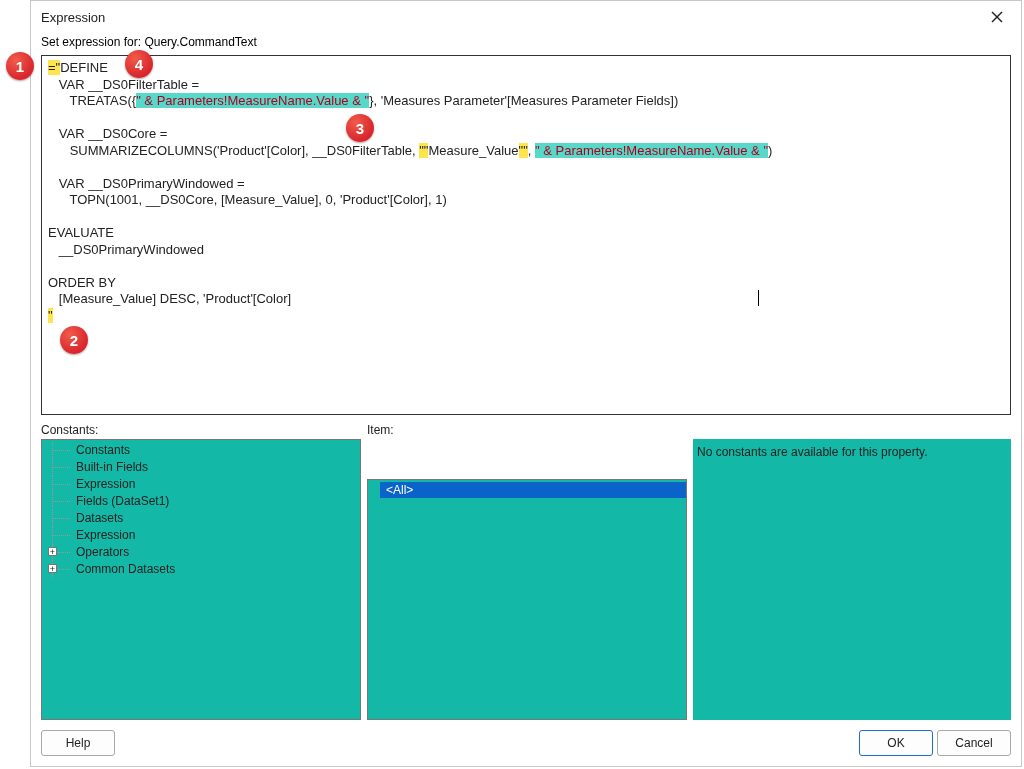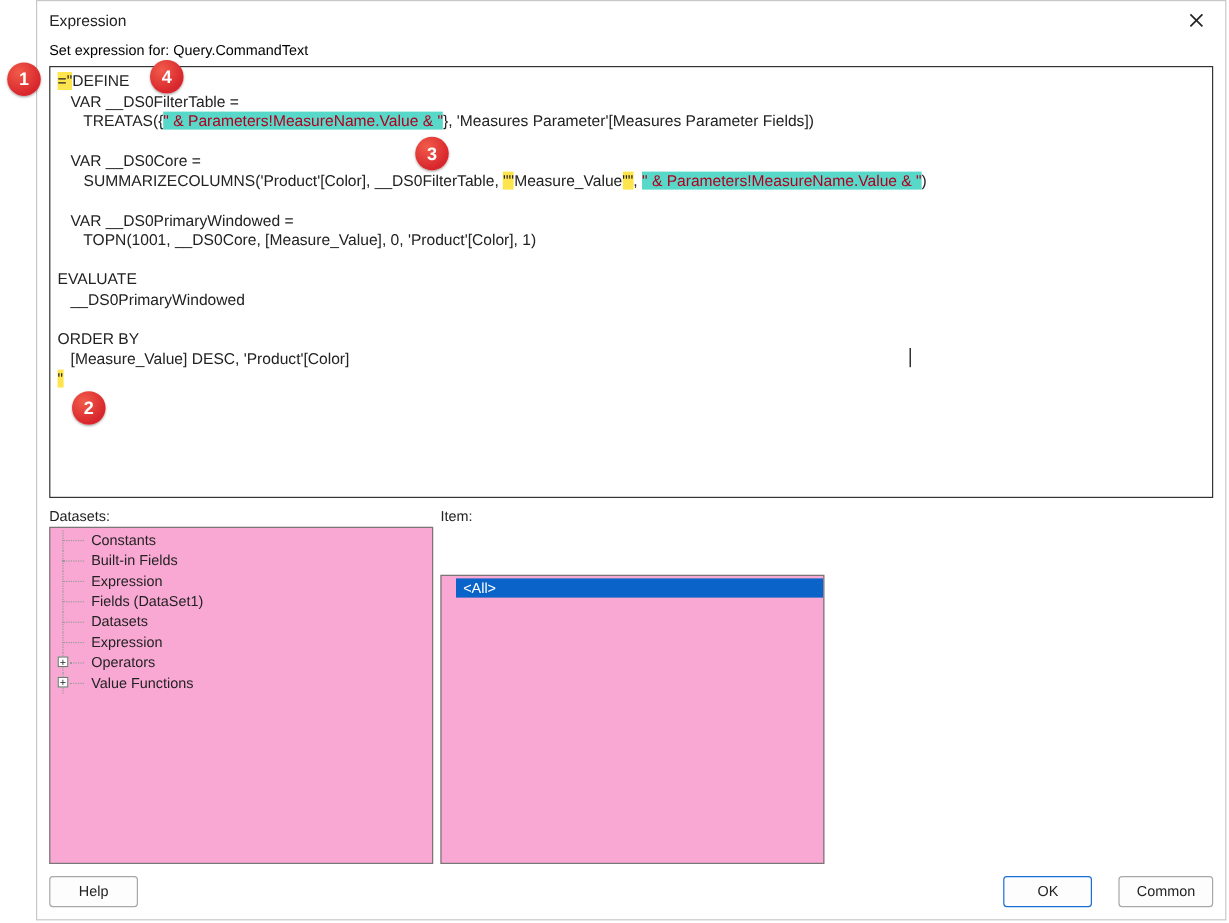--- a/index.html
+++ b/index.html
@@ -74,21 +74,21 @@
     padding: 8px 10px 0 10px;
     height: 305px;
   }
   .mid-col { display:flex; flex-direction:column; flex:1; min-width:0; }
   .mid-col.cat { flex: 0 0 320px; }
   .mid-col.item { flex: 0 0 320px; gap: 40px; }
   .mid-col .lbl { margin-bottom: 2px; color:#222; }
   .treebox, .listbox, .descbox {
     border: 1px solid #777;
     flex: 1;
-    background: #f9a8d4;
+    background: #14b8a6;
     overflow: auto;
     padding: 2px 0;
     font-size: 12px;
   }
   .descbox { border: none; padding: 6px 4px; color:#222; }
 
   .tree ul { list-style:none; margin:0; padding:0; }
   .tree li { position:relative; padding: 1px 0 1px 34px; line-height:15px; cursor: default; }
   .tree li::before {
     content:""; position:absolute; left:10px; top:0; bottom:0; border-left:1px dotted #999;
@@ -125,21 +125,21 @@
     background: #fdfdfd;
     border-radius: 3px;
     padding: 0 14px;
     font-size: 12px;
     display: inline-flex;
     align-items: center;
     justify-content: center;
     cursor: default;
   }
   .btn.primary { border-color: #1a6fd6; }
-  .footer-right { display:flex; gap:22px; }
+  .footer-right { display:flex; gap:4px; }
 
   
   .badge {
     position: absolute;
     width: 28px; height: 28px;
     border-radius: 50%;
     background: radial-gradient(circle at 35% 30%, #f15b4a, #d8262c 70%);
     color: #fff;
     font-weight: 600;
     font-size: 15px;
@@ -164,47 +164,51 @@
   </div>
 
   <div class="subheader">Set expression for: Query.CommandText</div>
 
   <div class="editor-wrap">
     <div class="editor" id="editor"><div><span class="hl-yellow">="</span><span>DEFINE</span></div><div><span>   VAR __DS0FilterTable = </span></div><div><span>      TREATAS({</span><span class="hl-teal fg-red">" &amp; Parameters!MeasureName.Value &amp; "</span><span>}, 'Measures Parameter'[Measures Parameter Fields])</span></div><div><span> </span></div><div><span>   VAR __DS0Core = </span></div><div><span>      SUMMARIZECOLUMNS('Product'[Color], __DS0FilterTable, </span><span class="hl-yellow">""</span><span>Measure_Value</span><span class="hl-yellow">""</span><span>, </span><span class="hl-teal fg-red">" &amp; Parameters!MeasureName.Value &amp; "</span><span>)</span></div><div><span> </span></div><div><span>   VAR __DS0PrimaryWindowed = </span></div><div><span>      TOPN(1001, __DS0Core, [Measure_Value], 0, 'Product'[Color], 1)</span></div><div><span> </span></div><div><span>EVALUATE</span></div><div><span>   __DS0PrimaryWindowed</span></div><div><span> </span></div><div><span>ORDER BY</span></div><div><span>   [Measure_Value] DESC, 'Product'[Color]</span></div><div><span class="hl-yellow">"</span></div><div class="caret-mark" style="left: 716px; top: 234px;"></div></div>
   </div>
 
   <div class="mid-row">
     <div class="mid-col cat">
-      <div class="lbl">Datasets:</div>
+      <div class="lbl">Constants:</div>
       <div class="treebox tree">
         <ul id="cat-list">
             <li><span>Constants</span></li>
             <li><span>Built-in Fields</span></li>
             <li><span>Expression</span></li>
             <li><span>Fields (DataSet1)</span></li>
             <li><span>Datasets</span></li>
             <li><span>Expression</span></li>
             <li class="has-children"><span class="expander">+</span><span>Operators</span></li>
-            <li class="has-children"><span class="expander">+</span><span>Value Functions</span></li>
+            <li class="has-children"><span class="expander">+</span><span>Common Datasets</span></li>
           </ul>
       </div>
     </div>
     <div class="mid-col item">
       <div class="lbl">Item:</div>
       <div class="listbox" id="item-list">
           <div class="item-row selected">&lt;All&gt;</div>
         </div>
     </div>
+    <div class="mid-col">
+      <div class="lbl">&nbsp;</div>
+      <div class="descbox">No constants are available for this property.</div>
+    </div>
   </div>
 
   <div class="footer">
     <div class="btn">Help</div>
     <div class="footer-right">
       <div class="btn primary">OK</div>
-      <div class="btn">Common</div>
+      <div class="btn">Cancel</div>
     </div>
   </div>
 
 </div>
 
 <div id="badges">
     <div class="badge" style="left: 6px; top: 52px;">1</div>
     <div class="badge" style="left: 60px; top: 326px;">2</div>
     <div class="badge" style="left: 346px; top: 114px;">3</div>
     <div class="badge" style="left: 125px; top: 50px;">4</div>

